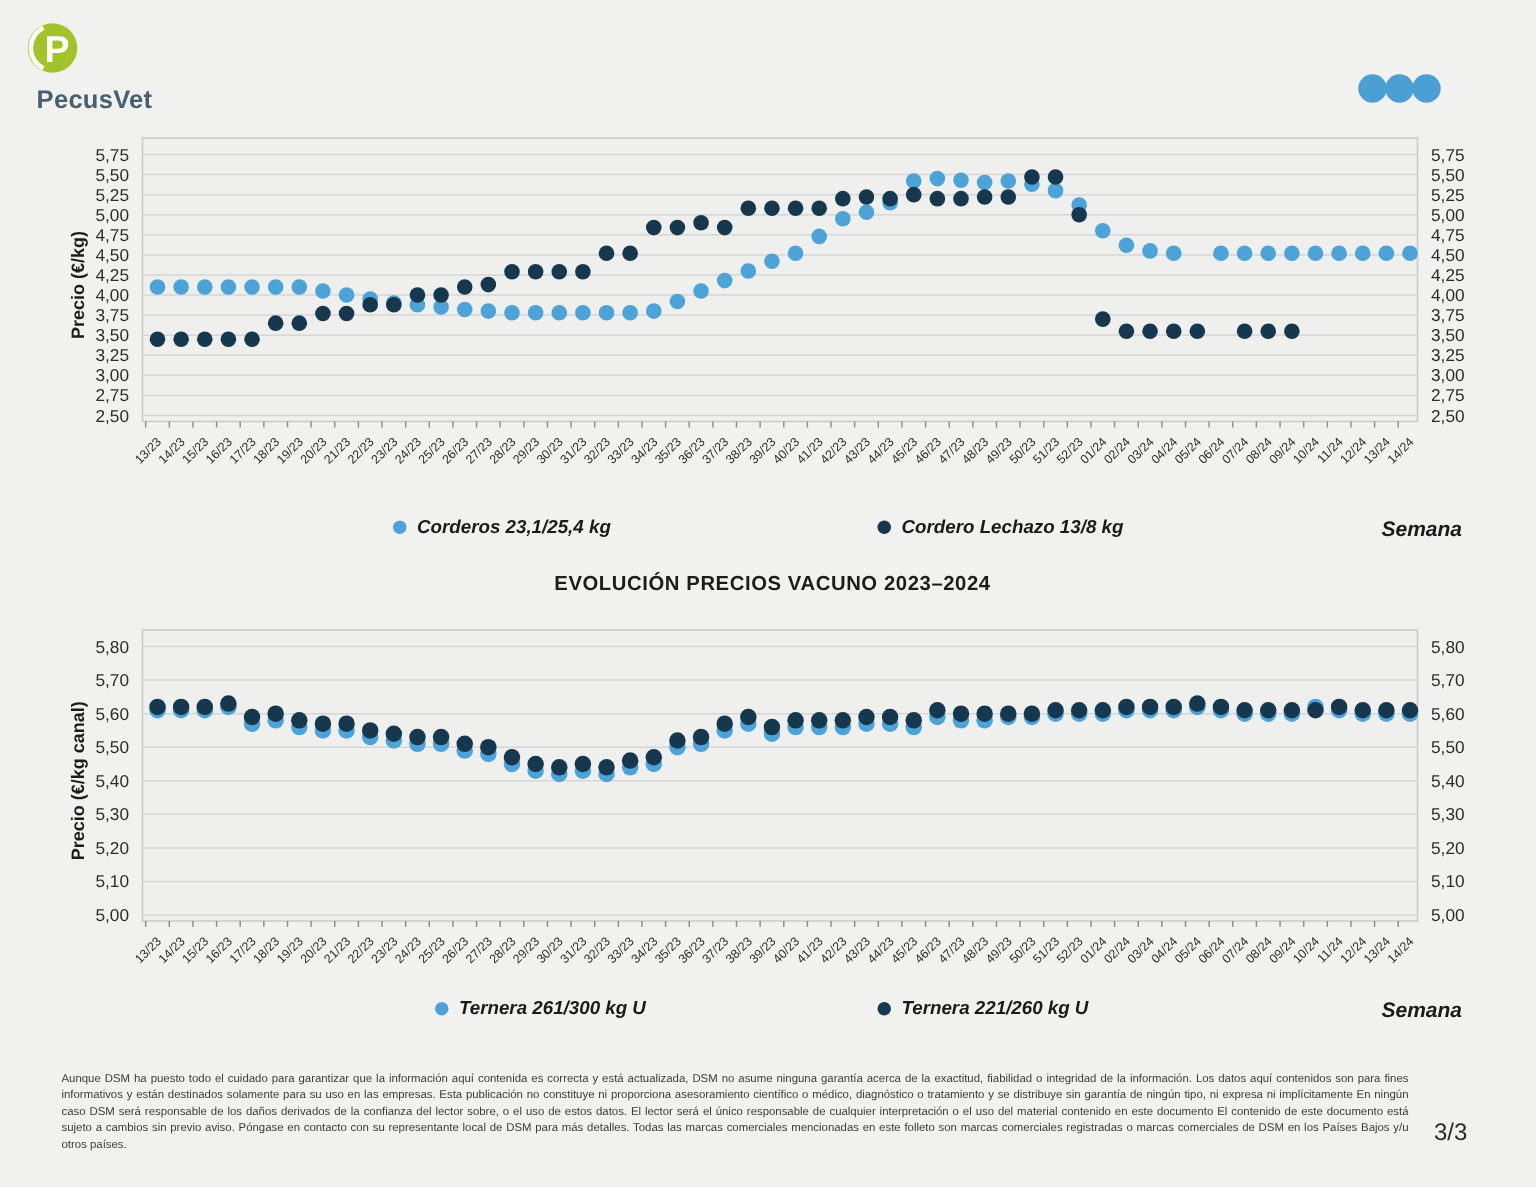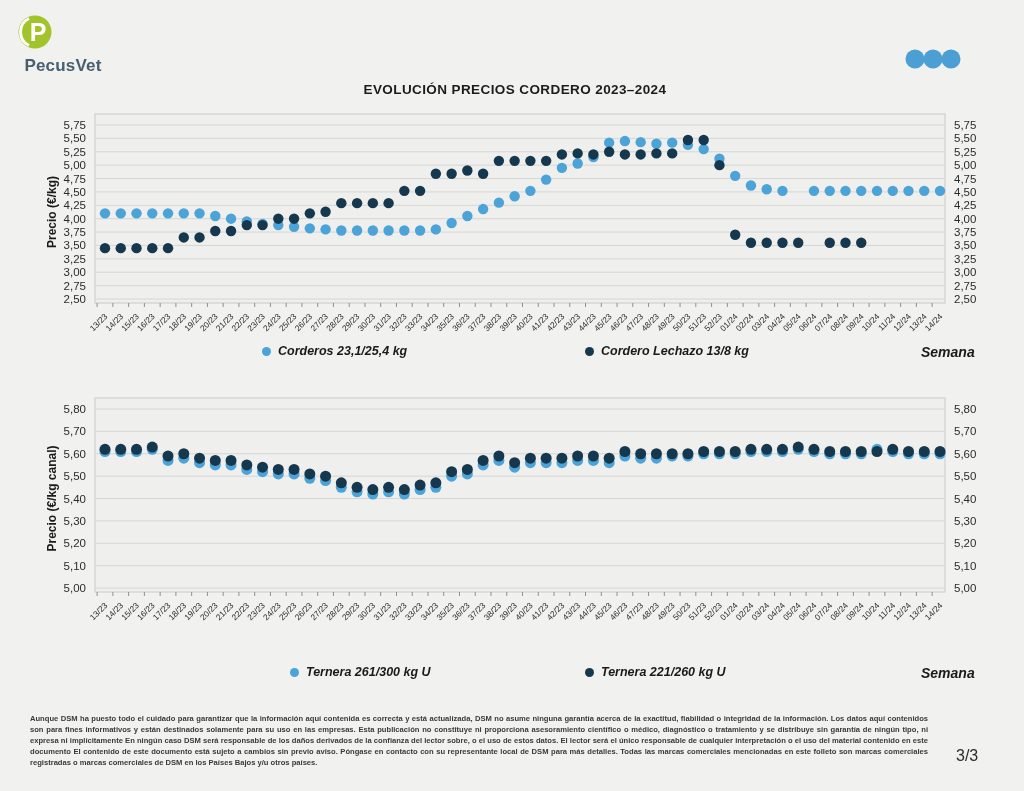--- a/index.html
+++ b/index.html
@@ -20,21 +20,21 @@
   #chart-block-2{top:381px;}
   .chart-title{text-align:center;font-weight:bold;font-size:13.5px;letter-spacing:.4px;color:#1C1C1C;height:22px;}
   .canvas{width:950px;}
   .legend{position:absolute;left:0;width:950px;height:18px;font-style:italic;}
   #legend-1{top:262px;}
   #legend-2{top:284px;}
   .legend-item{position:absolute;display:flex;align-items:center;font-size:12.5px;font-weight:600;color:#1A1A1A;white-space:nowrap;}
   .lg-dot{width:9px;height:9px;border-radius:50%;display:inline-block;margin-right:7px;}
   .x-axis-title{position:absolute;left:855px;font-size:14px;font-weight:bold;color:#1A1A1A;margin-left:26px;}
   
-  #disclaimer{left:30px;top:713px;width:898px;font-size:7.6px;line-height:11px;color:#3A3A3A;text-align:justify;font-weight:bold;}
+  #disclaimer{left:41px;top:713px;width:898px;font-size:7.6px;line-height:11px;color:#3A3A3A;text-align:justify;}
   #page-number{left:956px;top:747px;font-size:16px;color:#2B2B2B;}
   svg text{font-family:"Liberation Sans",sans-serif;}
 </style>
 </head>
 <body>
 
 <div class="abs" id="brand">
   <svg width="80" height="40">
     <circle cx="27" cy="20" r="16.5" fill="#A3C32A"></circle>
     <path d="M 21 6.5 A 15 15 0 0 0 21 33.5" stroke="#FFFFFF" stroke-width="3" fill="none"></path>
@@ -45,21 +45,20 @@
 
 <div class="abs" id="header-dots">
   <svg width="70" height="26">
     <circle cx="12" cy="13" r="9.5" fill="#4C9FD3"></circle>
     <circle cx="30" cy="13" r="9.5" fill="#4C9FD3"></circle>
     <circle cx="48" cy="13" r="9.5" fill="#4C9FD3"></circle>
   </svg>
 </div>
 
 <div class="abs chart-block" id="chart-block-1">
-  <div class="chart-title">EVOLUCIÓN PRECIOS CORDERO 2023–2024</div>
   <div class="canvas" id="chart1-canvas"><svg width="950" height="260">
         <rect x="55" y="10" width="850" height="189" fill="#EFEFED" stroke="#C9C9C7" stroke-width="1"></rect>
         <line x1="55" y1="21" x2="905" y2="21" stroke="#D6D6D4" stroke-width="1"></line>
         <text x="46" y="25" text-anchor="end" font-size="11.5" fill="#2B2B2B">5,75</text>
         <text x="914" y="25" text-anchor="start" font-size="11.5" fill="#2B2B2B">5,75</text>
         <line x1="55" y1="34.38461538461539" x2="905" y2="34.38461538461539" stroke="#D6D6D4" stroke-width="1"></line>
         <text x="46" y="38.38461538461539" text-anchor="end" font-size="11.5" fill="#2B2B2B">5,50</text>
         <text x="914" y="38.38461538461539" text-anchor="start" font-size="11.5" fill="#2B2B2B">5,50</text>
         <line x1="55" y1="47.769230769230774" x2="905" y2="47.769230769230774" stroke="#D6D6D4" stroke-width="1"></line>
         <text x="46" y="51.769230769230774" text-anchor="end" font-size="11.5" fill="#2B2B2B">5,25</text>
@@ -315,20 +314,21 @@
     </span>
     <span class="legend-item" style="left:545px;">
       <span class="lg-dot" style="background: rgb(22, 56, 78);"></span>
       <span>Cordero Lechazo 13/8 kg</span>
     </span>
     <span class="x-axis-title">Semana</span>
   </div>
 </div>
 
 <div class="abs chart-block" id="chart-block-2">
+  <div class="chart-title">EVOLUCIÓN PRECIOS VACUNO 2023–2024</div>
   <div class="canvas" id="chart2-canvas"><svg width="950" height="278">
         <rect x="55" y="17" width="850" height="194" fill="#EFEFED" stroke="#C9C9C7" stroke-width="1"></rect>
         <line x1="55" y1="28" x2="905" y2="28" stroke="#D6D6D4" stroke-width="1"></line>
         <text x="46" y="32" text-anchor="end" font-size="11.5" fill="#2B2B2B">5,80</text>
         <text x="914" y="32" text-anchor="start" font-size="11.5" fill="#2B2B2B">5,80</text>
         <line x1="55" y1="50.37499999999993" x2="905" y2="50.37499999999993" stroke="#D6D6D4" stroke-width="1"></line>
         <text x="46" y="54.37499999999993" text-anchor="end" font-size="11.5" fill="#2B2B2B">5,70</text>
         <text x="914" y="54.37499999999993" text-anchor="start" font-size="11.5" fill="#2B2B2B">5,70</text>
         <line x1="55" y1="72.75000000000006" x2="905" y2="72.75000000000006" stroke="#D6D6D4" stroke-width="1"></line>
         <text x="46" y="76.75000000000006" text-anchor="end" font-size="11.5" fill="#2B2B2B">5,60</text>

